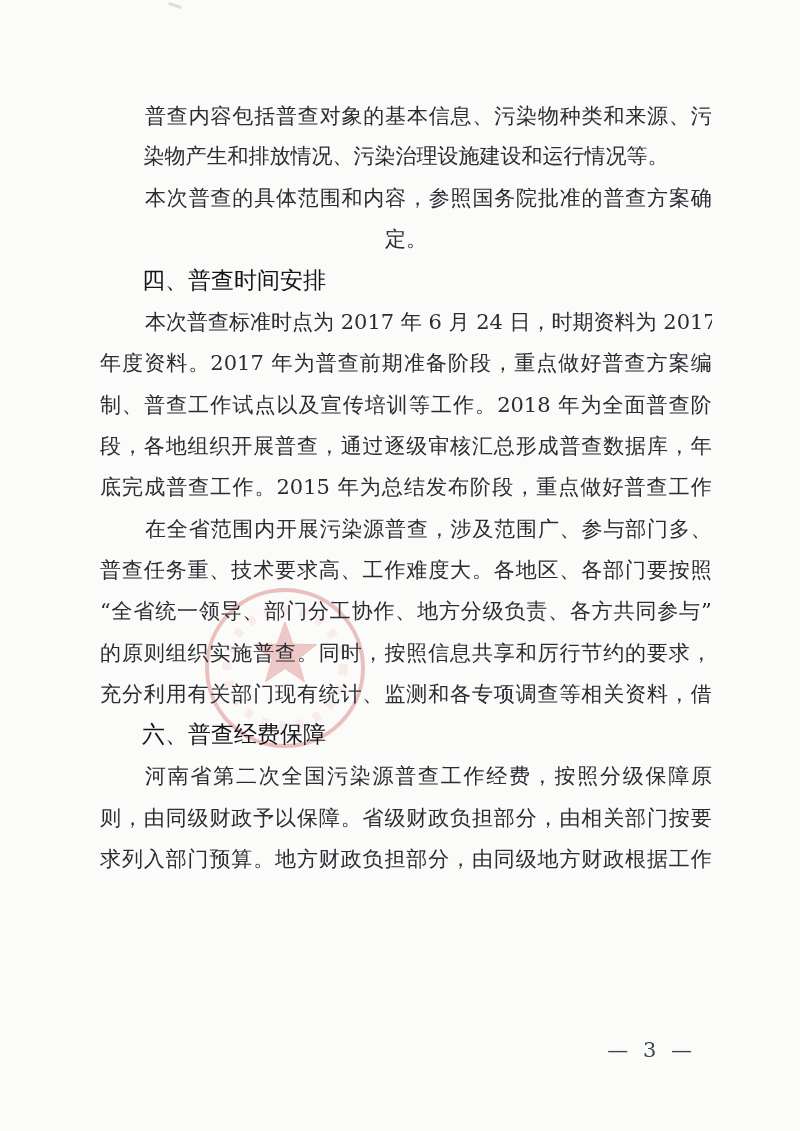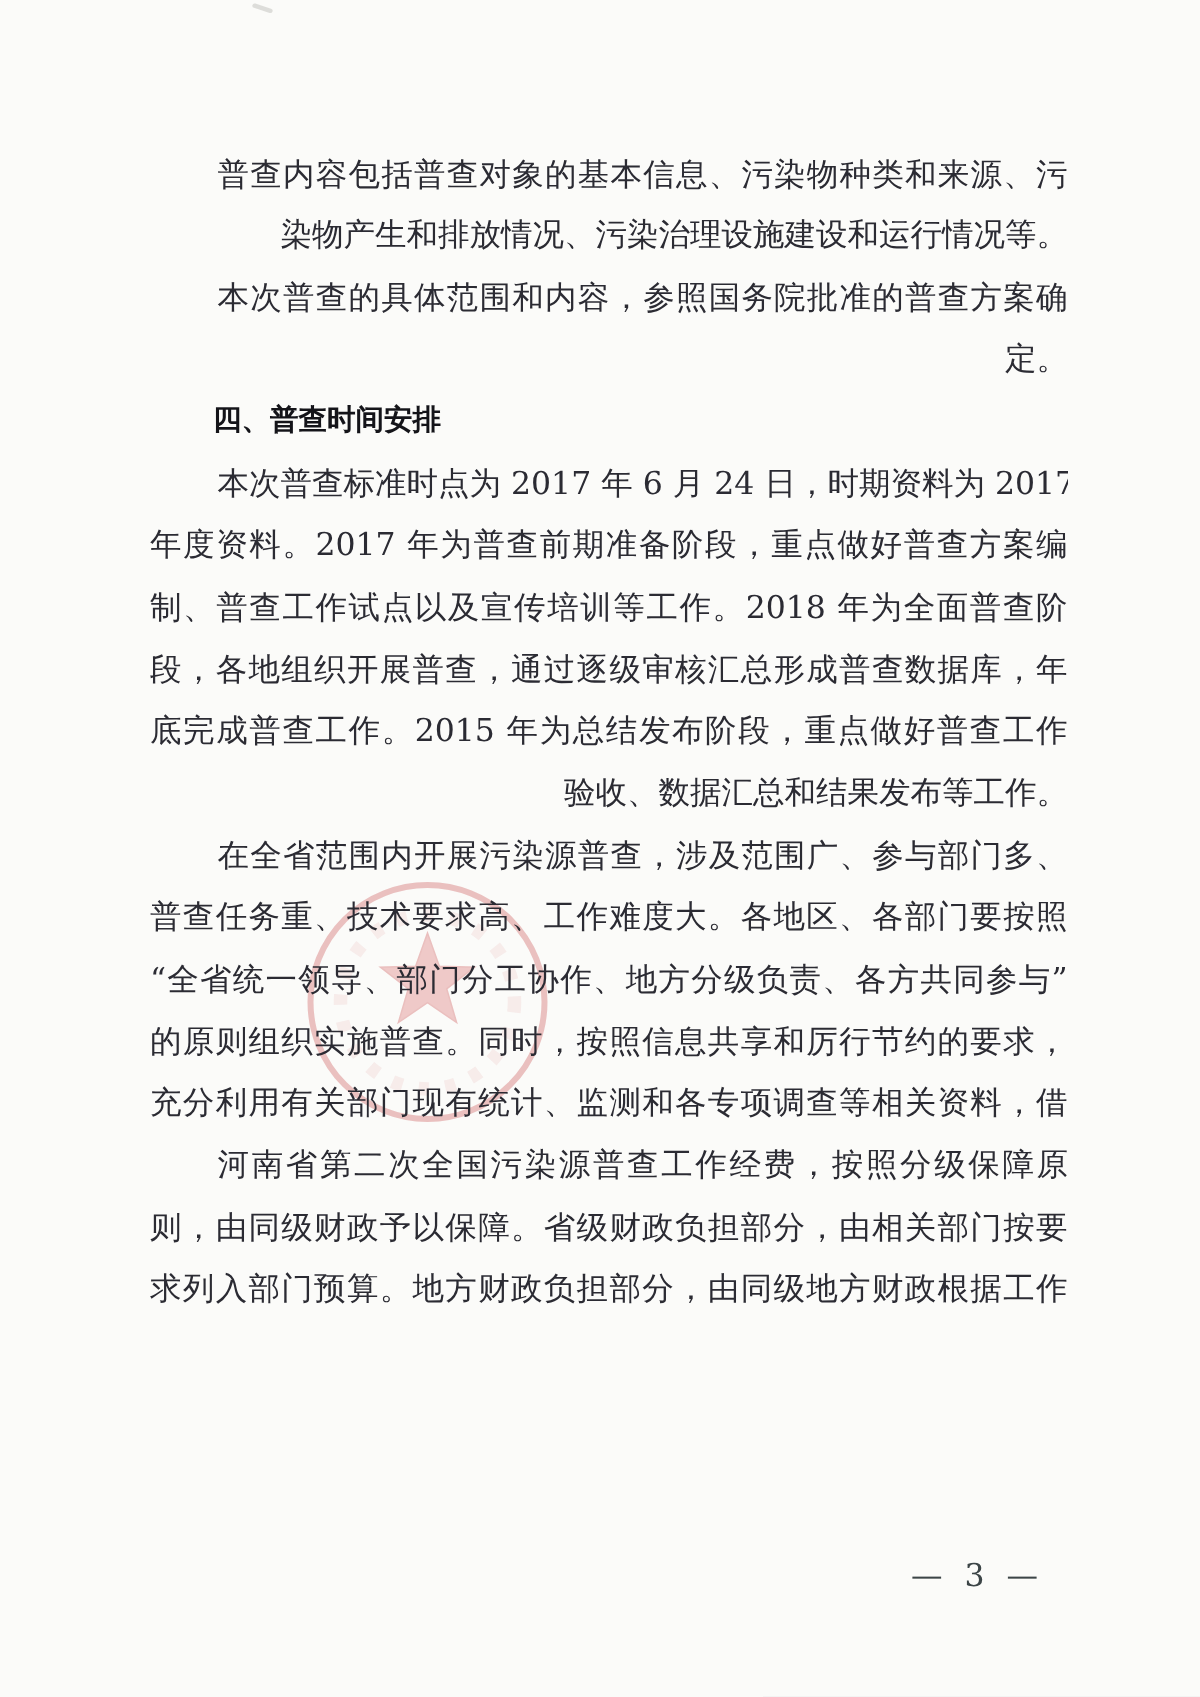--- a/index.html
+++ b/index.html
@@ -34,31 +34,31 @@
     display: flex;
     justify-content: space-between;
     align-items: center;
     overflow: hidden;
   }
   .t-line > span { white-space: pre; display: inline-block; }
   .t-line.plain {
     display: block;
     line-height: 41.3px;
     white-space: pre;
-    text-align: right;
+    text-align: center;
     font-family: Liberation Serif, serif;
   }
   .t-line.indent { padding-left: 45px; }
   .heading {
     height: 41.3px;
     line-height: 41.3px;
     padding-left: 42px;
     font-family: "DejaVu Sans", "Liberation Sans", sans-serif;
-    font-weight: bold;
-    font-size: 19px;
+    font-weight: normal;
+    font-size: 23px;
     color: #141419;
     white-space: pre;
   }
   .page-number {
     position: absolute;
     right: 104px;
     top: 1038px;
     z-index: 2;
     font-size: 21px;
     letter-spacing: 4px;
@@ -272,21 +272,20 @@
         <span>，</span>
         <span>重</span>
         <span>点</span>
         <span>做</span>
         <span>好</span>
         <span>普</span>
         <span>查</span>
         <span>工</span>
         <span>作</span>
       </div>
-      <div class="t-line plain">验收、数据汇总和结果发布等工作。</div>
       <div class="t-line indent">
         <span>在</span>
         <span>全</span>
         <span>省</span>
         <span>范</span>
         <span>围</span>
         <span>内</span>
         <span>开</span>
         <span>展</span>
         <span>污</span>
@@ -422,20 +421,21 @@
         <span>调</span>
         <span>查</span>
         <span>等</span>
         <span>相</span>
         <span>关</span>
         <span>资</span>
         <span>料</span>
         <span>，</span>
         <span>借</span>
       </div>
+      <div class="heading">六、普查经费保障</div>
       <div class="t-line indent">
         <span>河</span>
         <span>南</span>
         <span>省</span>
         <span>第</span>
         <span>二</span>
         <span>次</span>
         <span>全</span>
         <span>国</span>
         <span>污</span>

